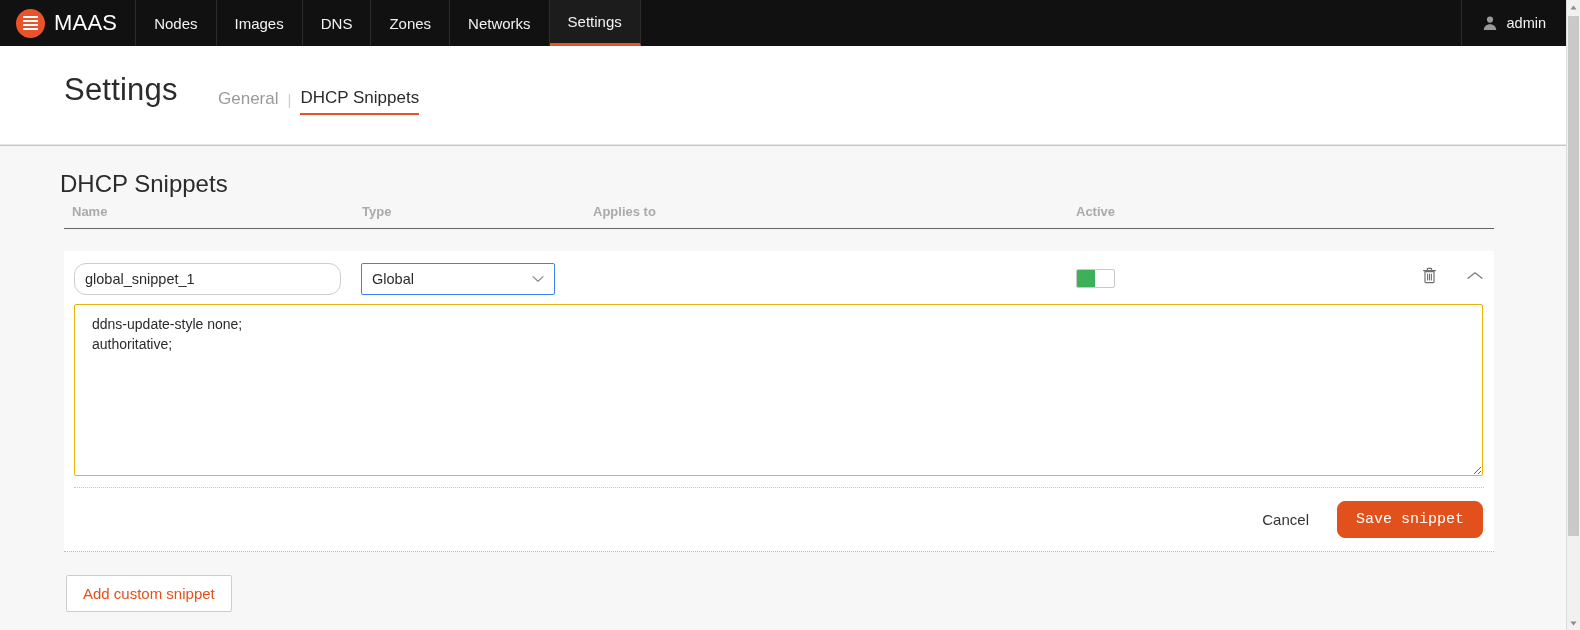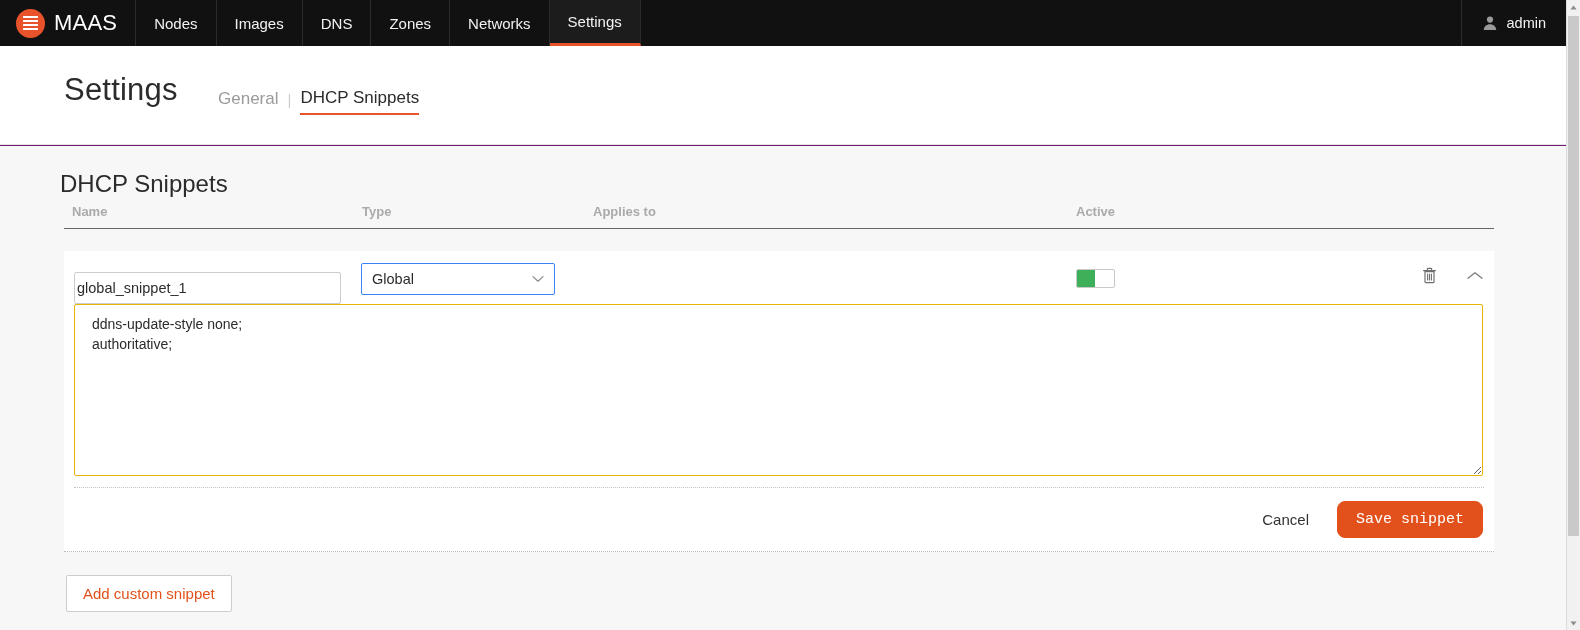--- a/index.html
+++ b/index.html
@@ -10,21 +10,21 @@
     height: 630px;
     overflow: hidden;
     font-family: "Liberation Sans", sans-serif;
     background: #f7f7f7;
   }
 
   #app {
     position: relative;
     width: 1580px;
     height: 630px;
-    background: #701a75;
+    background: #f9a8d4;
     overflow: hidden;
   }
 
   
   .navbar {
     position: absolute;
     top: 0; left: 0;
     width: 1566px;
     height: 46px;
     background: #111111;
@@ -188,30 +188,30 @@
     border-bottom: 1px dotted #b9b9b9;
   }
 
   .snippet-row {
     position: relative;
     height: 53px;
   }
   .field-name {
     position: absolute;
     left: 10px;
-    top: 21px;
+    top: 12px;
     width: 267px;
     height: 32px;
     border: 1px solid #cdcdcd;
-    border-radius: 2px;
+    border-radius: 12px;
     background: #ffffff;
     font-family: "Liberation Sans", sans-serif;
     font-size: 14.5px;
     color: #2b2b2b;
-    padding: 0 2px;
+    padding: 0 10px;
     outline: none;
   }
   .field-type {
     position: absolute;
     left: 297px;
     top: 12px;
     width: 194px;
     height: 32px;
     border: 1px solid #3b82f6;
     border-radius: 2px;

